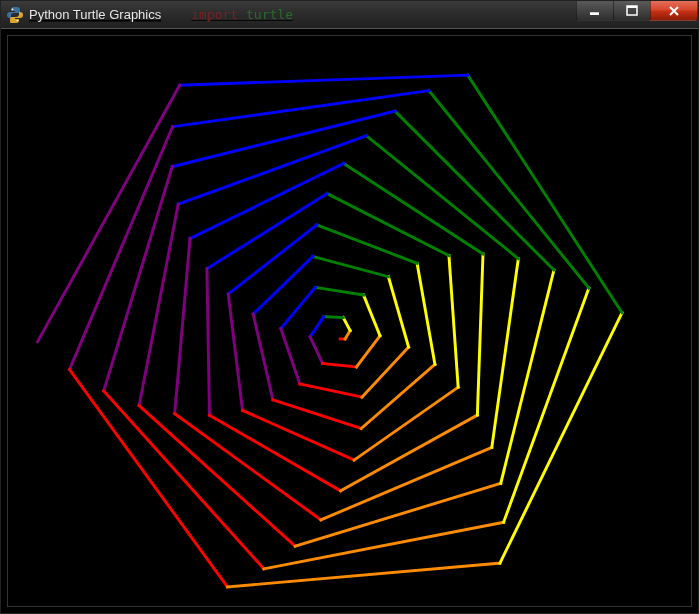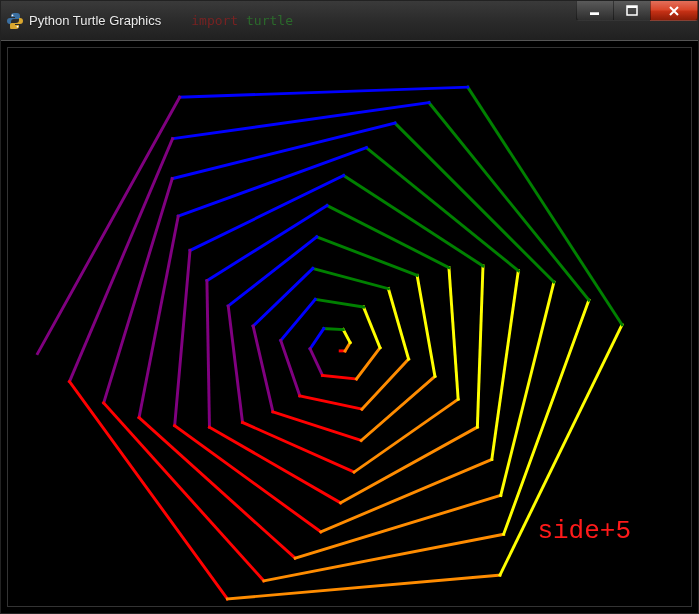--- a/index.html
+++ b/index.html
@@ -10,26 +10,27 @@
     overflow: hidden;
     position: relative;
   }
   .window {
     position: absolute; inset: 0;
     border: 1px solid #222;
     background: #000;
     display: flex; flex-direction: column;
   }
   .titlebar {
-    height: 40px;
+    height: 28px;
     background: linear-gradient(to bottom, #3a3a3a 0%, #2b2b2b 50%, #202020 100%);
     display: flex; align-items: center;
     padding-left: 6px;
     position: relative;
     border-bottom: 1px solid #555;
+    text-decoration: underline;
   }
   .app-icon {
     width: 16px; height: 16px; margin-right: 6px;
     display: inline-flex; align-items: center; justify-content: center;
   }
   .app-title {
     color: #eaeaea;
     font-size: 13px;
     text-shadow: 0 1px 1px rgba(0,0,0,0.6);
   }
@@ -183,17 +184,16 @@
           <line x1="594.48" y1="258.00" x2="430.86" y2="55.94" stroke="#008000" stroke-width="3" stroke-linecap="square"></line>
           <line x1="430.86" y1="55.94" x2="168.44" y2="92.83" stroke="#0000ff" stroke-width="3" stroke-linecap="square"></line>
           <line x1="168.44" y1="92.83" x2="62.94" y2="341.36" stroke="#800080" stroke-width="3" stroke-linecap="square"></line>
           <line x1="62.94" y1="341.36" x2="224.58" y2="563.84" stroke="#ff0000" stroke-width="3" stroke-linecap="square"></line>
           <line x1="224.58" y1="563.84" x2="503.51" y2="539.44" stroke="#ff8c00" stroke-width="3" stroke-linecap="square"></line>
           <line x1="503.51" y1="539.44" x2="628.45" y2="283.28" stroke="#ffff00" stroke-width="3" stroke-linecap="square"></line>
           <line x1="628.45" y1="283.28" x2="470.50" y2="40.07" stroke="#008000" stroke-width="3" stroke-linecap="square"></line>
           <line x1="470.50" y1="40.07" x2="175.68" y2="50.36" stroke="#0000ff" stroke-width="3" stroke-linecap="square"></line>
           <line x1="175.68" y1="50.36" x2="30.24" y2="312.75" stroke="#800080" stroke-width="3" stroke-linecap="square"></line>
         </svg>
-      <div class="annotation">side+5</div>
     </div>
   </div>
 
 </div>
 
 </body></html>

